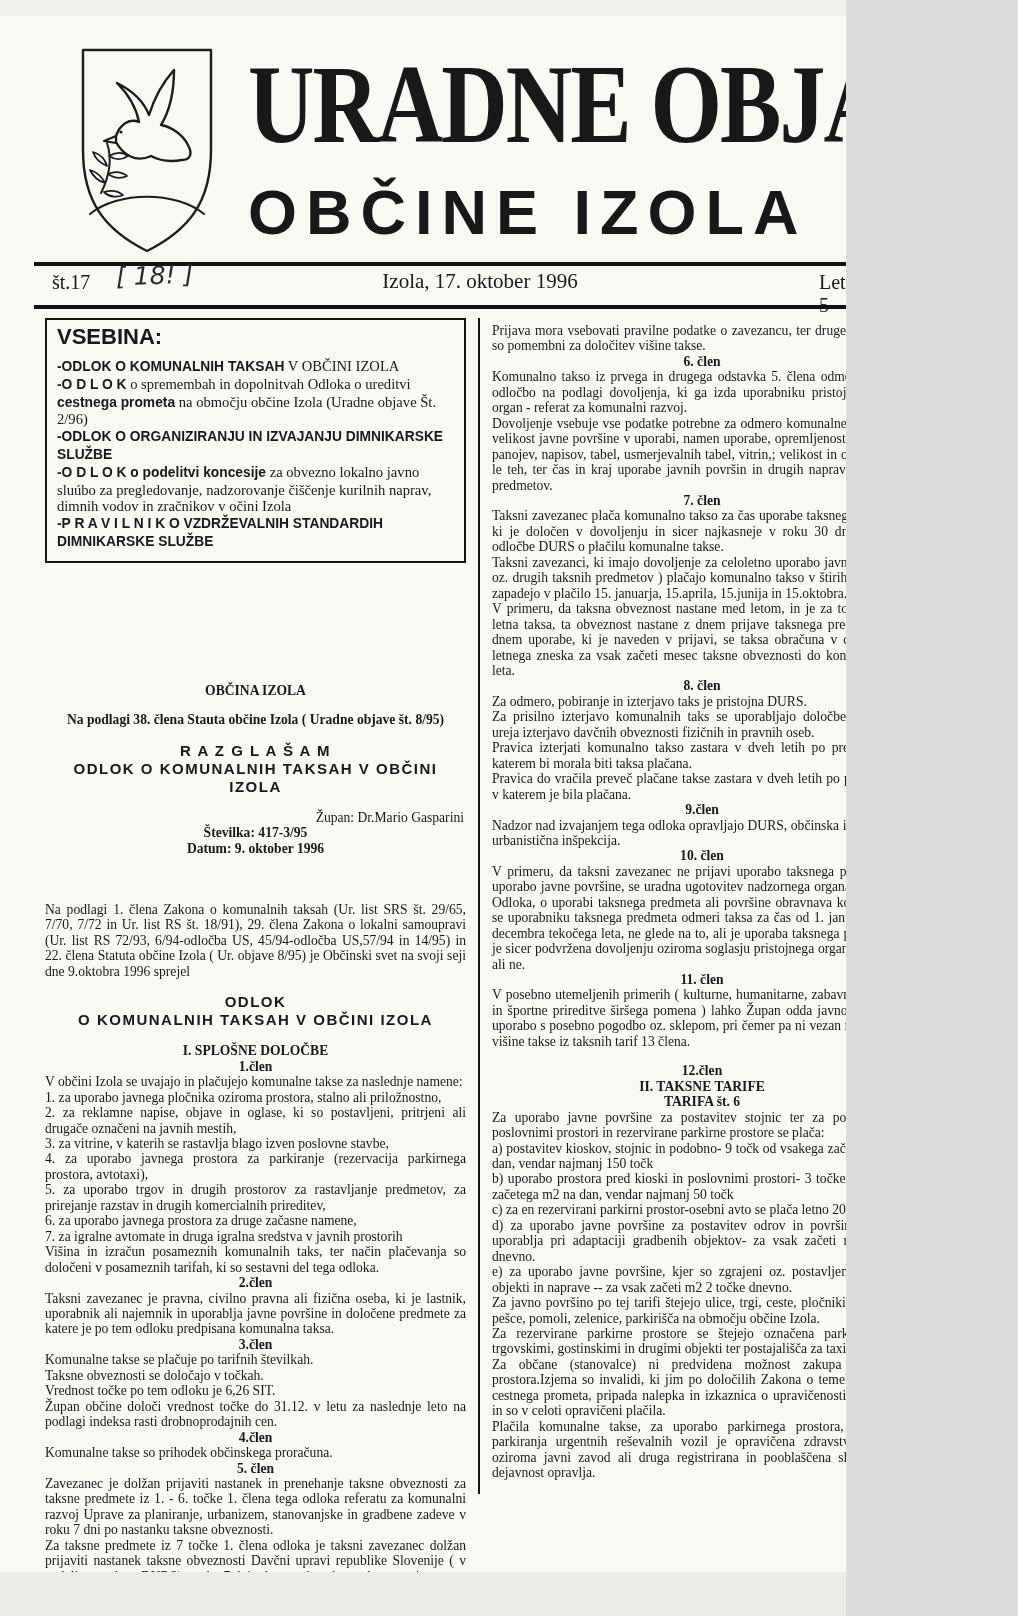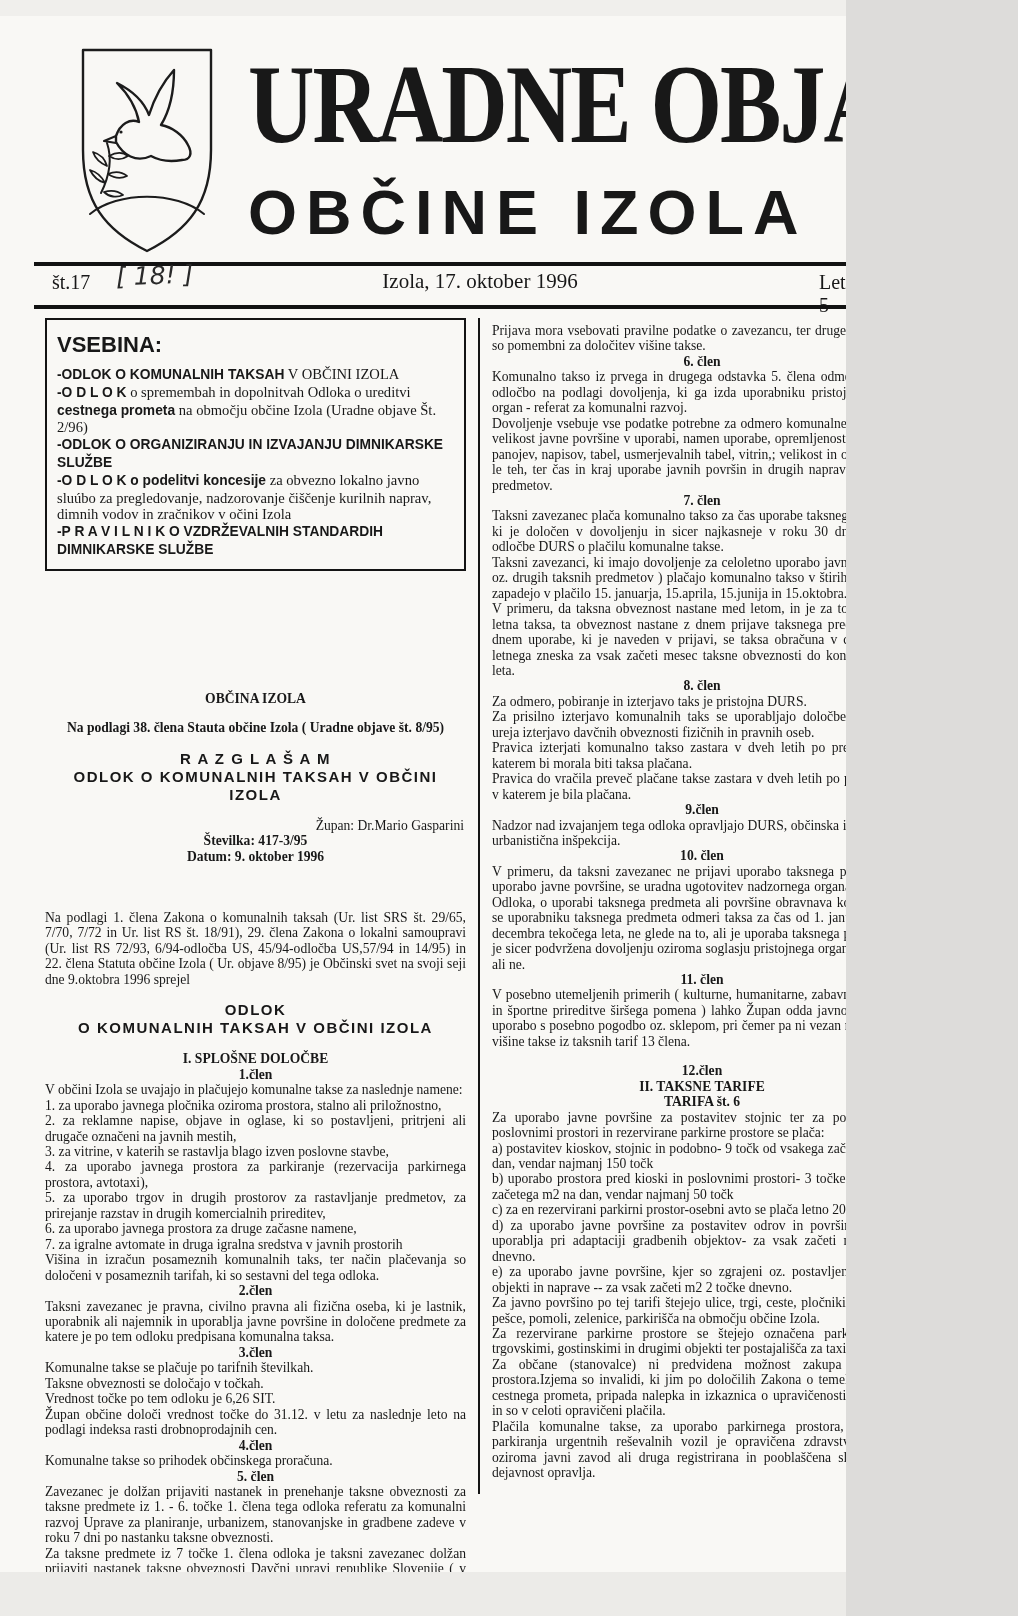--- a/index.html
+++ b/index.html
@@ -27,21 +27,21 @@
   .meta-year{position:absolute;left:819px;top:271px;font-size:20px;}
 
   
   .col{position:absolute;top:318px;}
   .col-left{left:45px;width:421px;}
   .col-right{left:492px;top:323px;width:420px;}
   .divider{position:absolute;left:478px;top:318px;width:2px;height:1176px;background:#151515;}
 
   
   .toc-box{border:2px solid #141414;box-sizing:border-box;width:421px;min-height:226px;
-           padding:12px 10px 10px 10px;}
+           padding:4px 10px 10px 10px;}
   .toc-h{font-family:"Liberation Sans",sans-serif;font-weight:bold;font-size:22px;margin-bottom:8px;}
   .toc-item{font-size:14.6px;line-height:16.8px;text-align:left;}
   .seg{font-family:"Liberation Serif",serif;}
   .seg-b{font-family:"Liberation Sans",sans-serif;font-weight:bold;font-size:13.8px;}
   .toc-spacer{height:120px;}
 
   
   .blk{font-size:13.6px;line-height:15.45px;}
   .just{text-align:justify;}
   .plain{text-align:center;font-weight:bold;}

